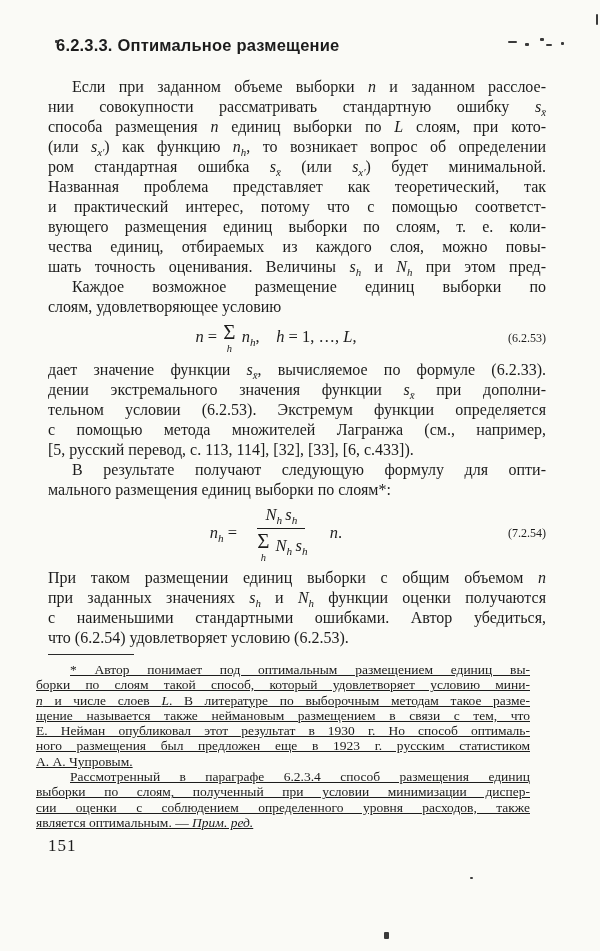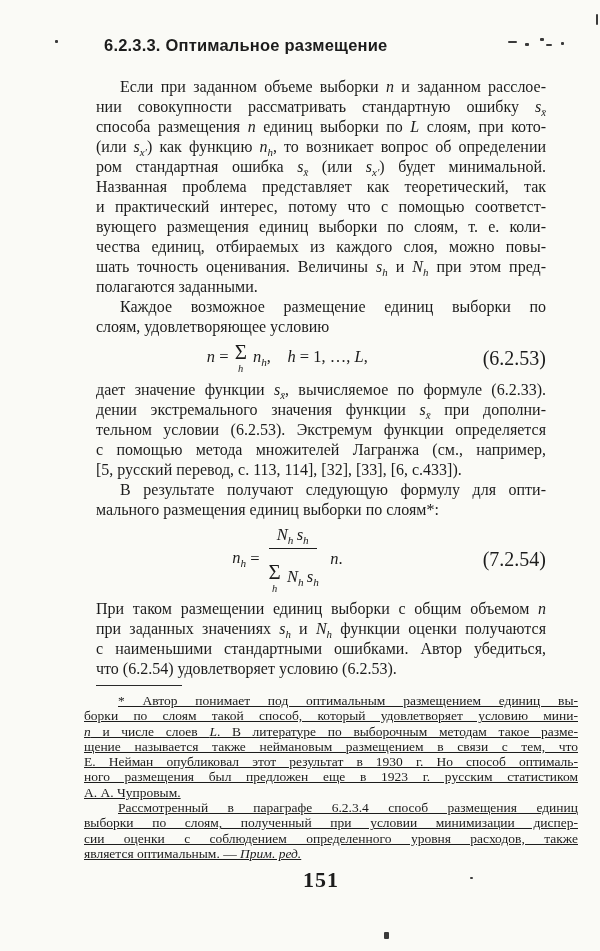--- a/index.html
+++ b/index.html
@@ -7,21 +7,21 @@
     background:#e8e8e4;
     font-family:"Liberation Serif","DejaVu Serif",serif;
   }
   .page{
     position:relative;
     width:600px;height:951px;
     margin:0 auto;
     background:#fafaf6;
     color:#1c1c1c;
     box-sizing:border-box;
-    padding:36px 54px 0 96px;
+    padding:36px 54px 0 48px;
     overflow:hidden;
   }
   .heading{
     font-family:"Liberation Sans","DejaVu Sans",sans-serif;
     font-weight:bold;
     font-size:16.5px;
     margin:0 0 0 8px;
     letter-spacing:0.2px;
   }
   #content{
@@ -45,40 +45,39 @@
     display:flex;
     align-items:center;
     margin:5px 0;
   }
   .eq-formula{
     flex:1;
     text-align:center;
     font-size:16.5px;
   }
   .eq-number{
-    font-size:20px;
+    font-size:12px;
     padding-left:4px;
   }
   .msum{
     display:inline-flex;
     flex-direction:column;
     align-items:center;
     vertical-align:middle;
     line-height:1;
     margin:0 2px;
   }
   .msum .sig{ font-size:21px; line-height:1; }
   .msum .sigsub{ font-size:10.5px; line-height:1; margin-top:1px; }
   .mfrac{
     display:inline-flex;
     flex-direction:column;
     align-items:center;
     vertical-align:middle;
-    margin:0 3px;
-    gap:11px;
+    margin:0 14px;
   }
   .mfrac .fnum{
     border-bottom:1.2px solid #1c1c1c;
     padding:0 8px 3px 8px;
   }
   .mfrac .fden{ padding-top:2px; }
   
   .footnote-rule{
     width:86px;
     border-top:1.4px solid #2a2a2a;
@@ -88,23 +87,23 @@
     margin-top:7px;
     margin-left:-12px;
     width:494px;
     font-size:13.5px;
     text-decoration:underline;
   }
   #footnote .line{ line-height:15.3px; }
   #footnote .line.indent{ text-indent:34px; }
   .page-number{
     margin-top:6px;
-    text-align:center;
-    font-weight:bold;
-    font-size:22px;
+    text-align:left;
+    font-weight:normal;
+    font-size:17px;
     letter-spacing:1px;
     padding-right:-4px;
   }
   
   .speck{ position:absolute; background:#3a3a3a; border-radius:1px; }
 </style>
 </head>
 <body>
 
 <div class="page">
@@ -125,21 +124,20 @@
       <div class="line indent">Если при заданном объеме выборки <span class="var">n</span> и заданном расслое-</div>
       <div class="line">нии совокупности рассматривать стандартную ошибку <span class="var">s<sub class="var">x̄</sub></span></div>
       <div class="line">способа размещения <span class="var">n</span> единиц выборки по <span class="var">L</span> слоям, при кото-</div>
       <div class="line">(или <span class="var">s<sub class="var">x′</sub></span>) как функцию <span class="var">n<sub class="var">h</sub></span>, то возникает вопрос об определении</div>
       <div class="line">ром стандартная ошибка <span class="var">s<sub class="var">x̄</sub></span> (или <span class="var">s<sub class="var">x′</sub></span>) будет минимальной.</div>
       <div class="line">Названная проблема представляет как теоретический, так</div>
       <div class="line">и практический интерес, потому что с помощью соответст-</div>
       <div class="line">вующего размещения единиц выборки по слоям, т. е. коли-</div>
       <div class="line">чества единиц, отбираемых из каждого слоя, можно повы-</div>
       <div class="line">шать точность оценивания. Величины <span class="var">s<sub class="var">h</sub></span> и <span class="var">N<sub class="var">h</sub></span> при этом пред-</div>
-      <div class="line last">полагаются заданными.</div>
       <div class="line indent">Каждое возможное размещение единиц выборки по</div>
       <div class="line last">слоям, удовлетворяющее условию</div>
       <div class="equation">
         <span class="eq-formula"><span class="var">n</span> = <span class="msum">
             <span class="sig">Σ</span>
             <span class="sigsub var">h</span>
           </span> <span class="var">n<sub class="var">h</sub></span>, <span class="var">h</span> = 1, …, <span class="var">L</span>,</span>
         <span class="eq-number">(6.2.53)</span>
       </div>
       <div class="line">дает значение функции <span class="var">s<sub class="var">x̄</sub></span>, вычисляемое по формуле (6.2.33).</div>

